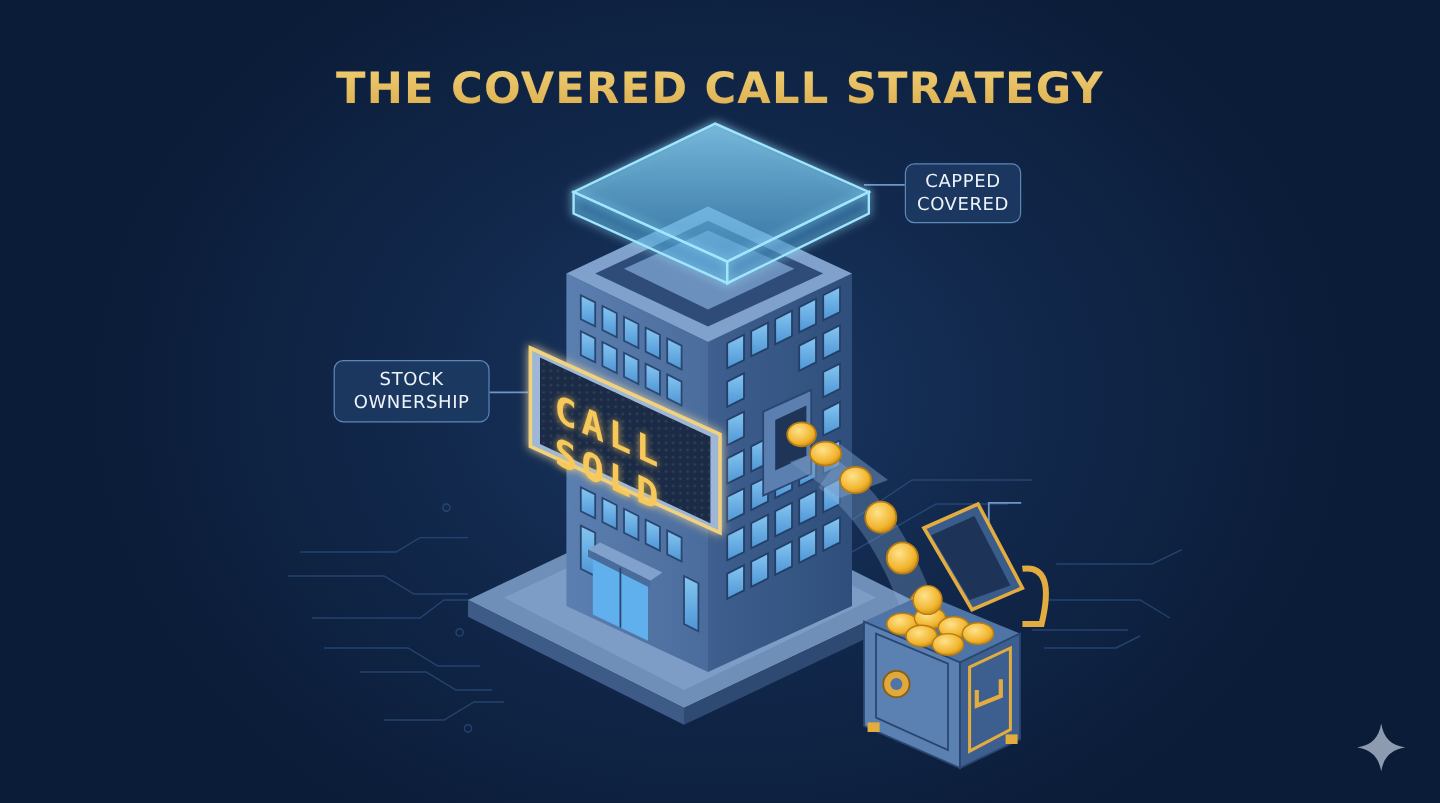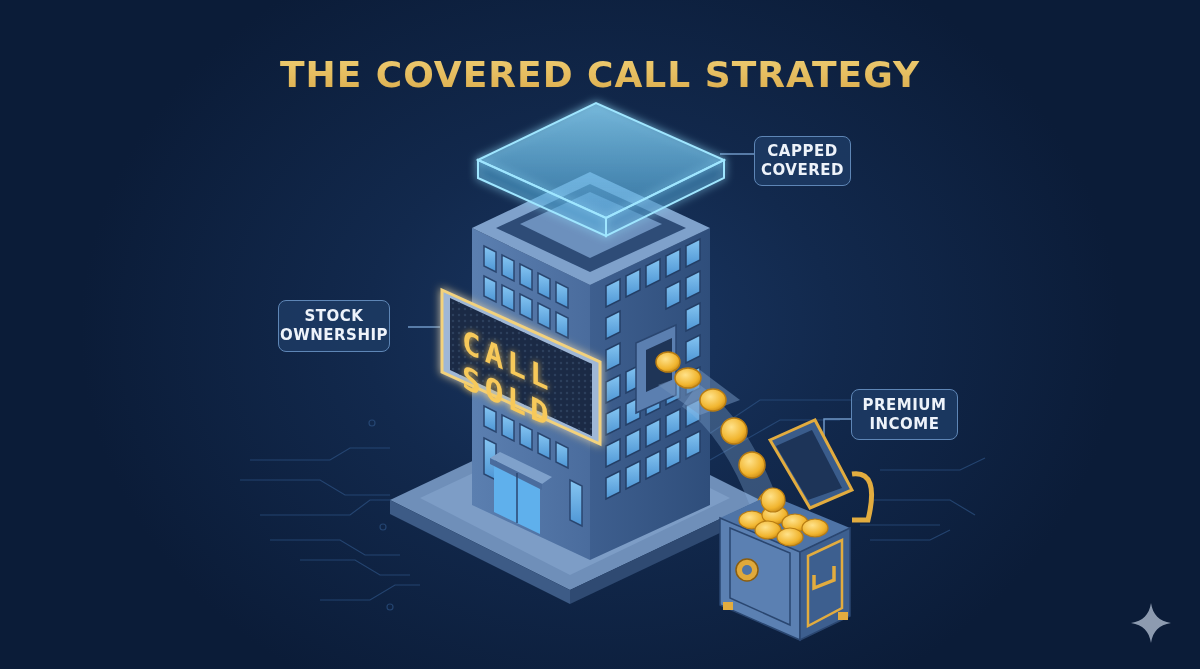--- a/index.html
+++ b/index.html
@@ -20,21 +20,21 @@
     background: linear-gradient(180deg, #f2d27a 0%, #d9a94a 100%);
     -webkit-background-clip: text; background-clip: text; -webkit-text-fill-color: transparent;
     text-shadow: 0 0 1px rgba(231,189,90,0.2);
     margin-top: 24px;
   }
   svg.scene { position: absolute; left: 0; top: 0; }
   .callout {
     position: absolute;
     border: 1.5px solid #5e86b6; border-radius: 8px;
     background: rgba(28, 58, 99, 0.88);
-    color: #eef3fa; font-weight: bold; font-size: 15px; line-height: 19px;
+    color: #eef3fa; font-weight: normal; font-size: 15px; line-height: 19px;
     text-align: center; letter-spacing: 0.5px;
     box-sizing: border-box; padding: 5px 10px;
     display: flex; flex-direction: column; justify-content: center; align-items: center;
   }
   .callout span { display: block; }
   .sparkle { position: absolute; left: 1129px; top: 601px; width: 44px; height: 44px; }
 </style>
 </head>
 <body>
 
@@ -242,27 +242,23 @@
               color:#f7c95a; text-shadow: 0 0 6px rgba(247,201,90,0.85); letter-spacing: 4px; text-align:left;">
     <div>CALL</div>
     <div>SOLD</div>
   </div>
 
   <div class="callout" style="left:754px; top:136px; width:97px; height:50px;">
     <span>CAPPED</span>
     <span>COVERED</span>
   </div>
 
-  <div class="callout" style="left:278px; top:300px; width:112px; height:52px;">
+  <div class="callout" style="left:278px; top:300px; width:130px; height:52px;">
     <span>STOCK</span>
     <span>OWNERSHIP</span>
   </div>
 
-  <div class="callout" style="left:851px; top:389px; width:107px; height:51px;">
-    <span>PREMIUM</span>
-    <span>INCOME</span>
-  </div>
 
   <svg class="sparkle" viewBox="0 0 44 44">
     <path d="M22 2 C24 14 30 20 42 22 C30 24 24 30 22 42 C20 30 14 24 2 22 C14 20 20 14 22 2 Z" fill="#8d9bb0"></path>
   </svg>
 
 </div>
 
 </body></html>

